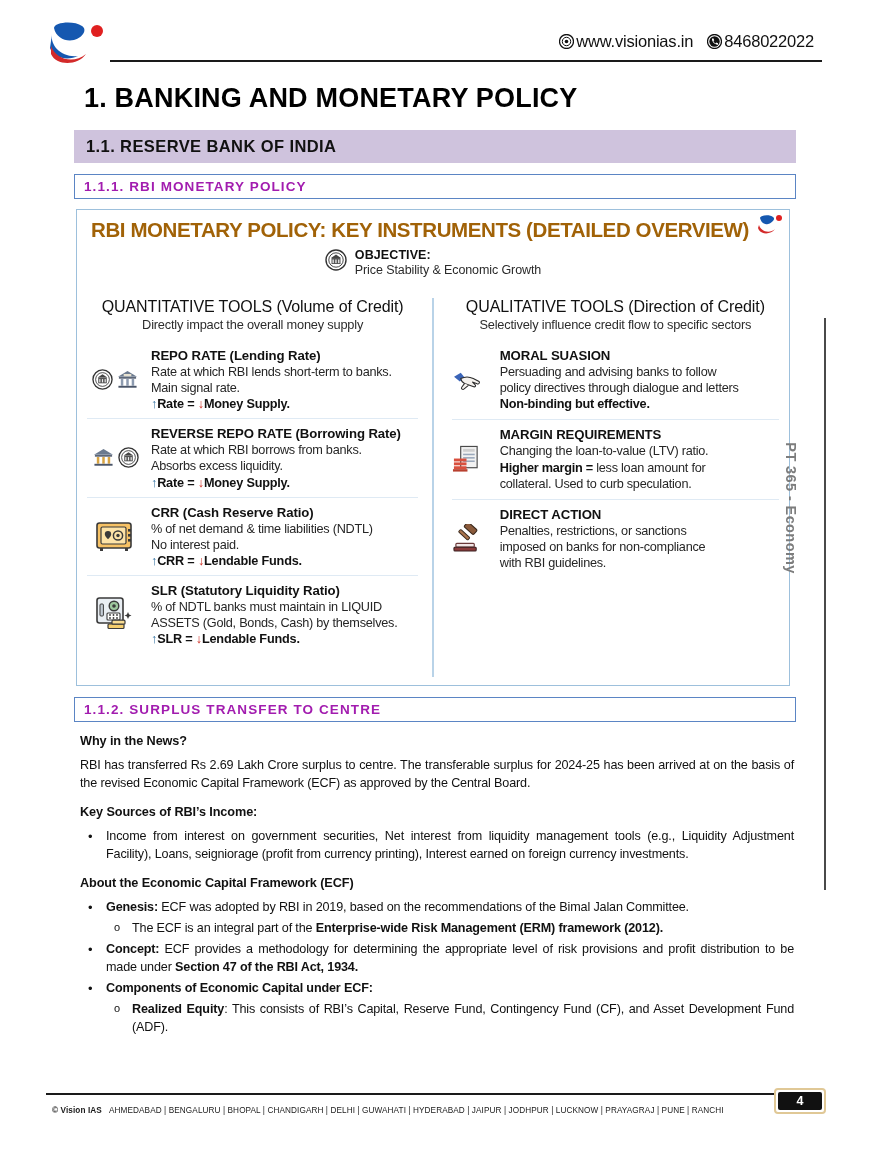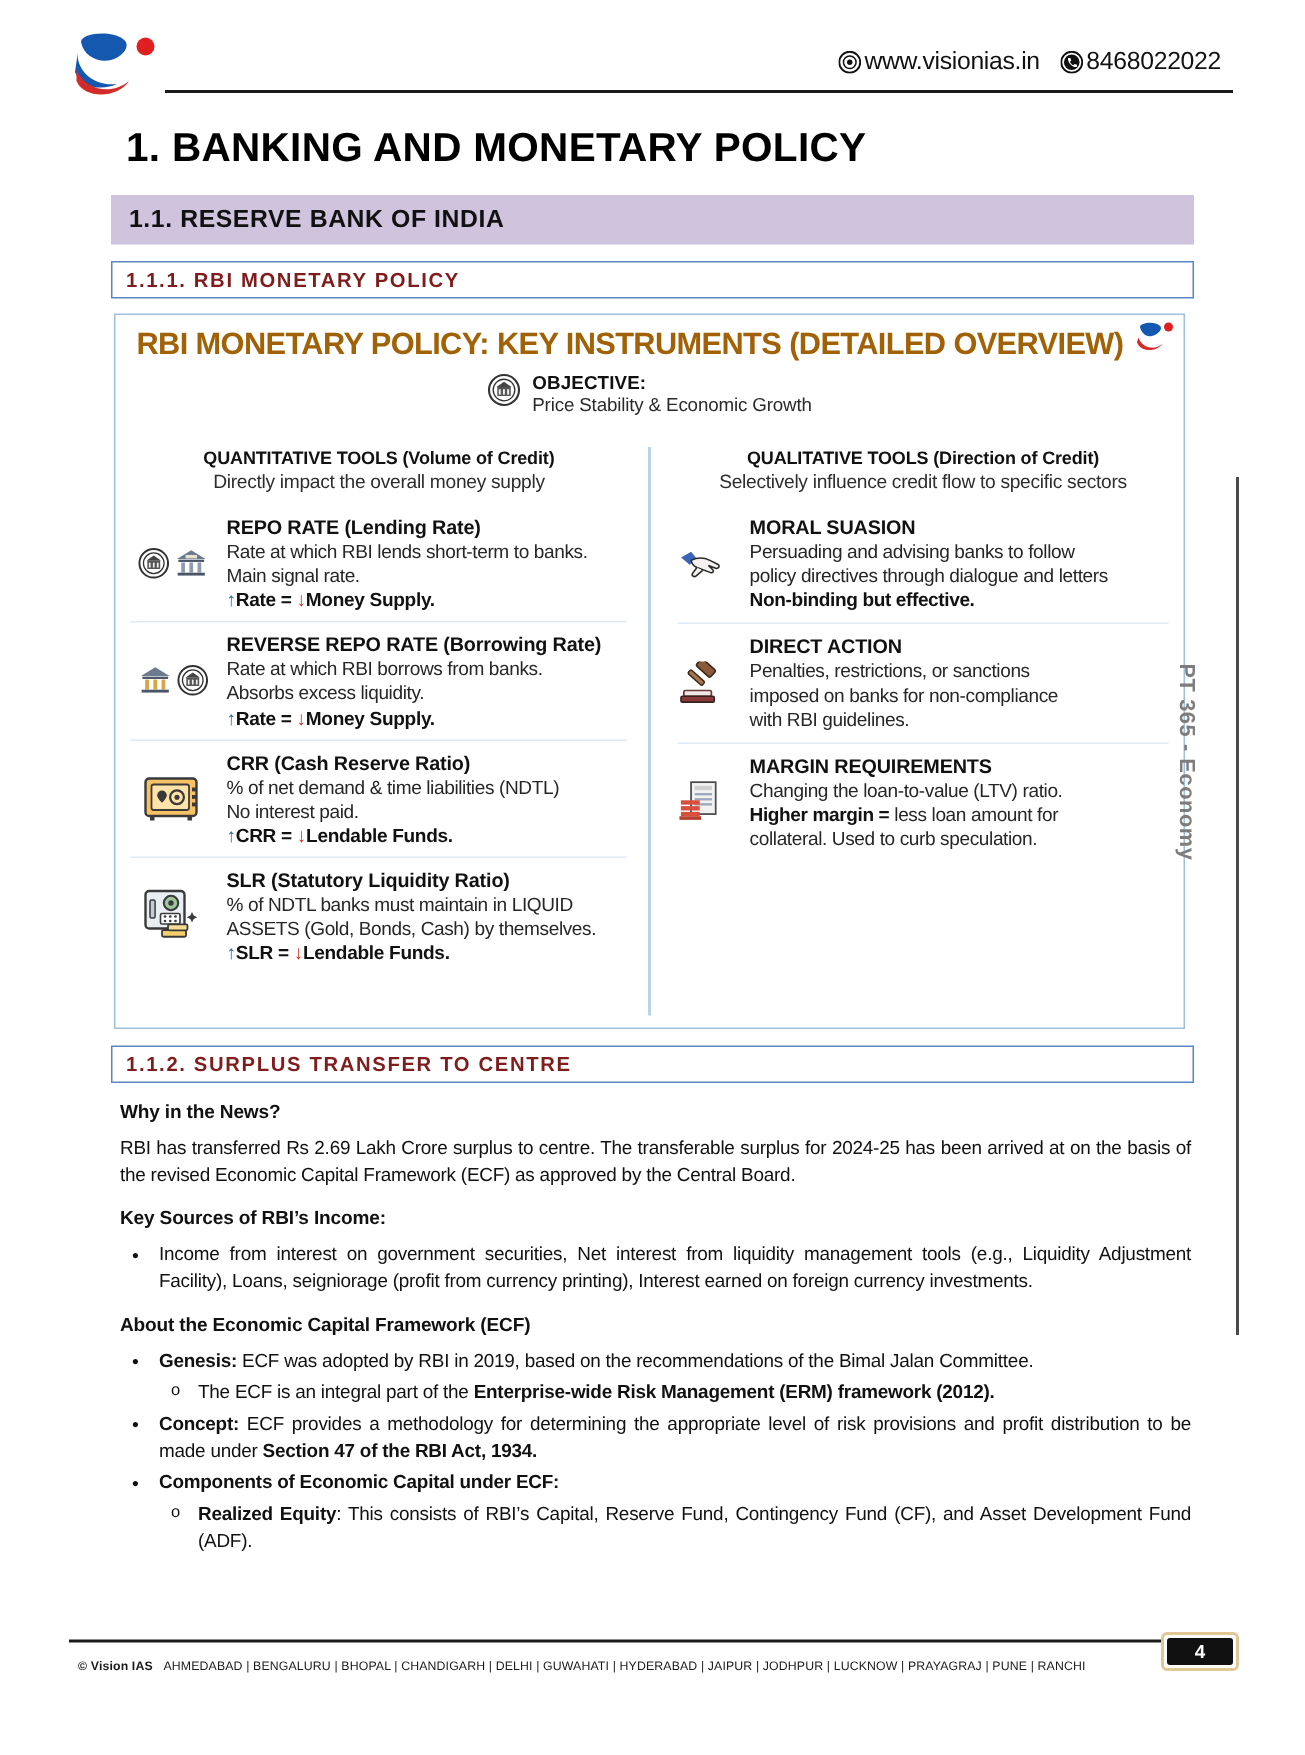--- a/index.html
+++ b/index.html
@@ -77,21 +77,21 @@
     left: 74px;
     width: 722px; height: 25px;
     border: 1.2px solid #5b85c4;
     background: #ffffff;
     display: flex;
     align-items: center;
     padding-left: 9px;
     font-size: 13.5px;
     font-weight: bold;
     letter-spacing: 1.1px;
-    color: #7f1d1d;
+    color: #a21caf;
   }
   #h3-a { top: 174px; }
   #h3-b { top: 697px; }
 
   
   .info-card {
     position: absolute;
     top: 209px; left: 76px;
     width: 714px; height: 477px;
     border: 1.3px solid #9dc0dc;
@@ -134,21 +134,21 @@
   }
   .col { position: relative; }
   .col-left { width: 347px; padding-right: 12px; }
   .col-right { width: 347px; padding-left: 16px; }
   .col-div {
     width: 1.5px; background: #b9d3e8; margin: 0 2px;
     align-self: stretch;
   }
   .col-head { text-align: center; margin-bottom: 9px; }
   .col-head-main {
-    font-size: 12px; font-weight: bold; color: #111; letter-spacing: -0.1px;
+    font-size: 16px; font-weight: normal; color: #111; letter-spacing: -0.1px;
   }
   .col-head-sub {
     font-size: 12.8px; color: #2d2d2d; letter-spacing: -0.2px; margin-top: 1px;
   }
 
   .item {
     display: flex;
     gap: 8px;
     padding: 7px 0 7px 0;
     border-bottom: 1px solid #dfeaf4;
@@ -493,59 +493,59 @@
           <div class="item-title">MORAL SUASION</div>
           <div class="item-line">Persuading and advising banks to follow</div>
           <div class="item-line">policy directives through dialogue and letters</div>
           <div class="item-line" style="font-weight:bold;color:#111;">Non-binding but effective.</div>
         </div>
       </div>
 
       <div class="item">
         <div class="item-icons">
           <span>
-            <svg viewBox="0 0 32 30" width="31" height="29">
-              <rect x="13" y="1" width="13" height="6.5" rx="1.5" transform="rotate(42 19 4)" fill="#8a5a3b" stroke="#3a2a1e" stroke-width="1.1"></rect>
-              <rect x="6" y="9" width="13" height="3.4" rx="1" transform="rotate(42 12 11)" fill="#a9744d" stroke="#3a2a1e" stroke-width="1"></rect>
-              <rect x="4" y="20" width="19" height="4" rx="1" fill="#f1e6e6" stroke="#6b3a3a" stroke-width="1.2"></rect>
-              <rect x="2" y="24" width="23" height="4" rx="1" fill="#8a3a3a" stroke="#3a2020" stroke-width="1.1"></rect>
-            </svg>
-          </span>
-        </div>
-        <div class="item-body">
-          <div class="item-title">DIRECT ACTION</div>
-          <div class="item-line">Penalties, restrictions, or sanctions</div>
-          <div class="item-line">imposed on banks for non-compliance</div>
-          <div class="item-line">with RBI guidelines.</div>
-        </div>
-      </div>
-
-      <div class="item">
-        <div class="item-icons">
-          <span>
             <svg viewBox="0 0 30 30" width="29" height="29">
               <rect x="9" y="1.5" width="17" height="22" fill="#f2f2f2" stroke="#4a4a4a" stroke-width="1.2"></rect>
               <rect x="11.5" y="4" width="12" height="3" fill="#cfcfcf"></rect>
               <rect x="11.5" y="9" width="12" height="1.6" fill="#9aa8bb"></rect>
               <rect x="11.5" y="12.5" width="12" height="1.6" fill="#9aa8bb"></rect>
               <rect x="11.5" y="16" width="12" height="1.6" fill="#9aa8bb"></rect>
               <rect x="2" y="14" width="13" height="3" fill="#d94f3d"></rect>
               <rect x="2" y="18" width="13" height="3" fill="#d94f3d"></rect>
               <rect x="2" y="22" width="13" height="3" fill="#d94f3d"></rect>
               <rect x="1" y="25" width="15" height="2.5" fill="#b8402f"></rect>
             </svg>
           </span>
         </div>
         <div class="item-body">
           <div class="item-title">MARGIN REQUIREMENTS</div>
           <div class="item-line">Changing the loan-to-value (LTV) ratio.</div>
           <div class="item-line"><b>Higher margin =</b><span> less loan amount for</span></div>
           <div class="item-line">collateral. Used to curb speculation.</div>
         </div>
       </div>
+
+      <div class="item">
+        <div class="item-icons">
+          <span>
+            <svg viewBox="0 0 32 30" width="31" height="29">
+              <rect x="13" y="1" width="13" height="6.5" rx="1.5" transform="rotate(42 19 4)" fill="#8a5a3b" stroke="#3a2a1e" stroke-width="1.1"></rect>
+              <rect x="6" y="9" width="13" height="3.4" rx="1" transform="rotate(42 12 11)" fill="#a9744d" stroke="#3a2a1e" stroke-width="1"></rect>
+              <rect x="4" y="20" width="19" height="4" rx="1" fill="#f1e6e6" stroke="#6b3a3a" stroke-width="1.2"></rect>
+              <rect x="2" y="24" width="23" height="4" rx="1" fill="#8a3a3a" stroke="#3a2020" stroke-width="1.1"></rect>
+            </svg>
+          </span>
+        </div>
+        <div class="item-body">
+          <div class="item-title">DIRECT ACTION</div>
+          <div class="item-line">Penalties, restrictions, or sanctions</div>
+          <div class="item-line">imposed on banks for non-compliance</div>
+          <div class="item-line">with RBI guidelines.</div>
+        </div>
+      </div>
     </div>
   </div>
 </div>
 
 <div class="h3-bar" id="h3-b">1.1.2. SURPLUS TRANSFER TO CENTRE</div>
 
 <div class="body-area">
   <div class="b-head">Why in the News?</div>
   <div class="b-para">RBI has transferred Rs 2.69 Lakh Crore surplus to centre. The transferable surplus for 2024-25 has been arrived at on the basis of the revised Economic Capital Framework (ECF) as approved by the Central Board.</div>
 

